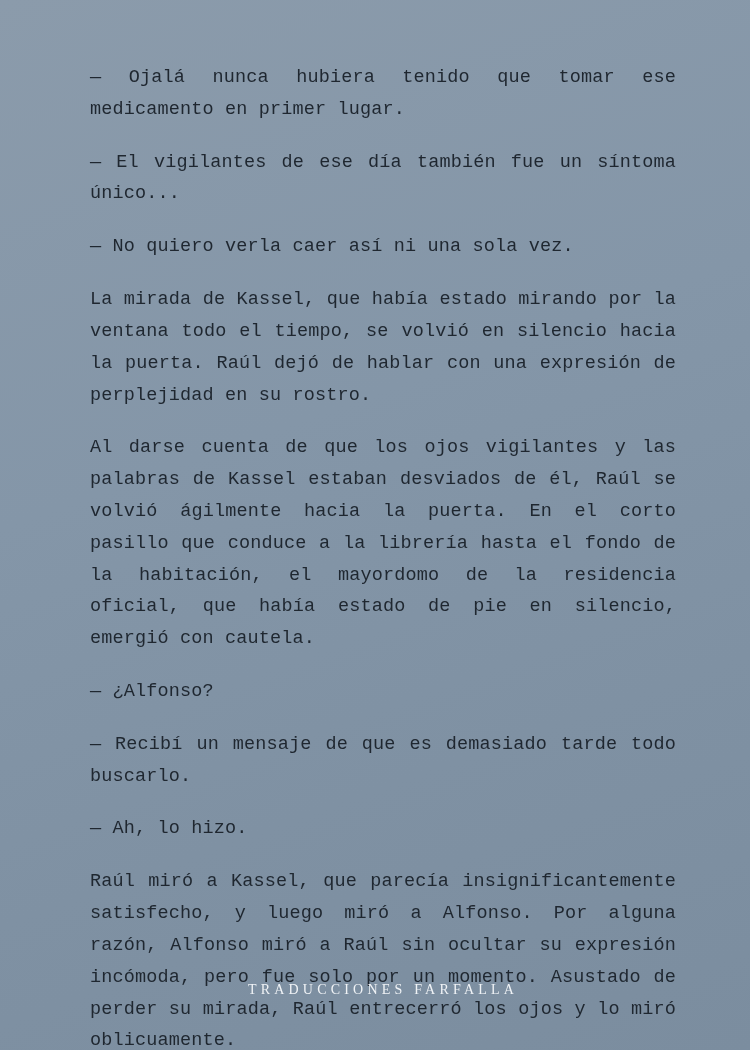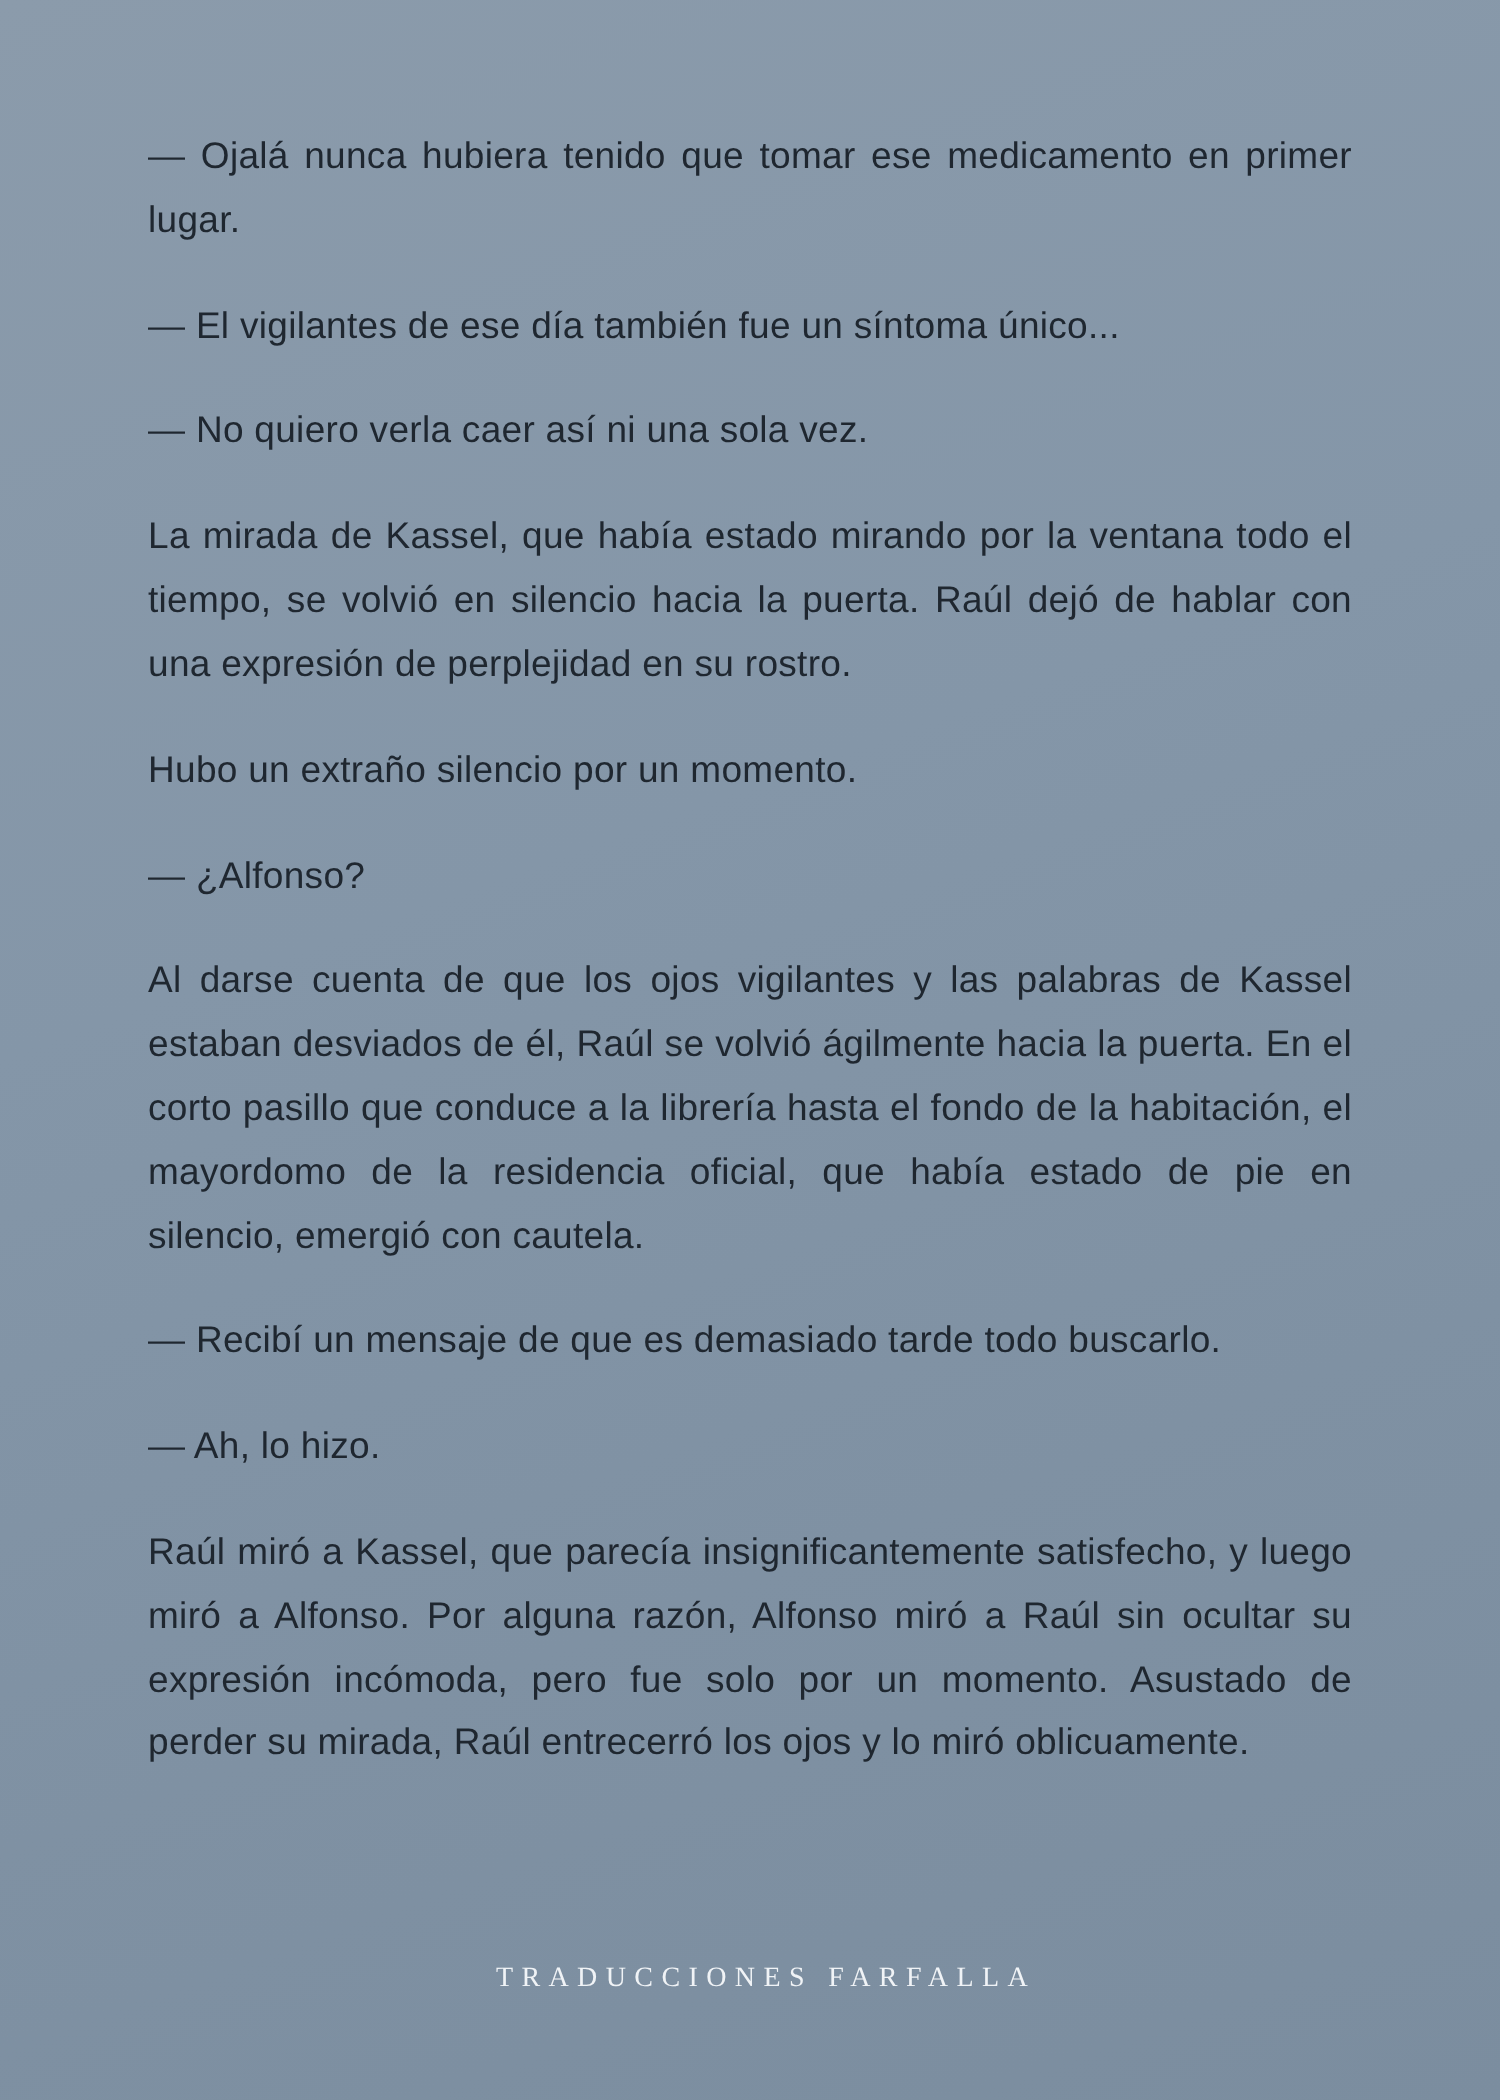--- a/index.html
+++ b/index.html
@@ -20,23 +20,24 @@
     box-sizing: border-box;
     padding: 62px 74px 0 74px;
   }
   .body-text {
     color: #1f2730;
     font-size: 18.5px;
     line-height: 1.72;
     letter-spacing: 0.15px;
   }
   .para {
-    margin: 0 0 21px 0;
+    margin: 0 0 21px 16px;
     text-align: justify;
     text-justify: inter-word;
+    font-family: Liberation Mono, monospace;
   }
   .para.dialogue {
     text-indent: 0;
   }
   .para.last {
     margin-bottom: 0;
   }
   .footer {
     position: absolute;
     left: 0;
@@ -52,21 +53,20 @@
 </style>
 </head>
 <body>
 
 <div class="page">
   <div class="body-text">
     <p class="para dialogue">— Ojalá nunca hubiera tenido que tomar ese medicamento en primer lugar.</p>
     <p class="para dialogue">— El vigilantes de ese día también fue un síntoma único...</p>
     <p class="para dialogue">— No quiero verla caer así ni una sola vez.</p>
     <p class="para">La mirada de Kassel, que había estado mirando por la ventana todo el tiempo, se volvió en silencio hacia la puerta. Raúl dejó de hablar con una expresión de perplejidad en su rostro.</p>
-    <p class="para">Hubo un extraño silencio por un momento.</p>
+    <p class="para">Al darse cuenta de que los ojos vigilantes y las palabras de Kassel estaban desviados de él, Raúl se volvió ágilmente hacia la puerta. En el corto pasillo que conduce a la librería hasta el fondo de la habitación, el mayordomo de la residencia oficial, que había estado de pie en silencio, emergió con cautela.</p>
     <p class="para dialogue">— ¿Alfonso?</p>
-    <p class="para">Al darse cuenta de que los ojos vigilantes y las palabras de Kassel estaban desviados de él, Raúl se volvió ágilmente hacia la puerta. En el corto pasillo que conduce a la librería hasta el fondo de la habitación, el mayordomo de la residencia oficial, que había estado de pie en silencio, emergió con cautela.</p>
     <p class="para dialogue">— Recibí un mensaje de que es demasiado tarde todo buscarlo.</p>
     <p class="para dialogue">— Ah, lo hizo.</p>
     <p class="para last">Raúl miró a Kassel, que parecía insignificantemente satisfecho, y luego miró a Alfonso. Por alguna razón, Alfonso miró a Raúl sin ocultar su expresión incómoda, pero fue solo por un momento. Asustado de perder su mirada, Raúl entrecerró los ojos y lo miró oblicuamente.</p>
   </div>
   <div class="footer">TRADUCCIONES FARFALLA</div>
 </div>
 
 </body></html>

